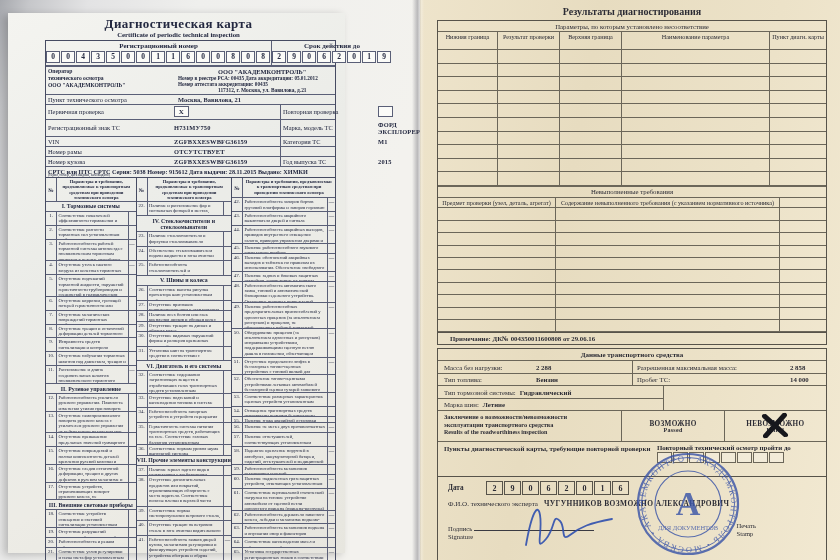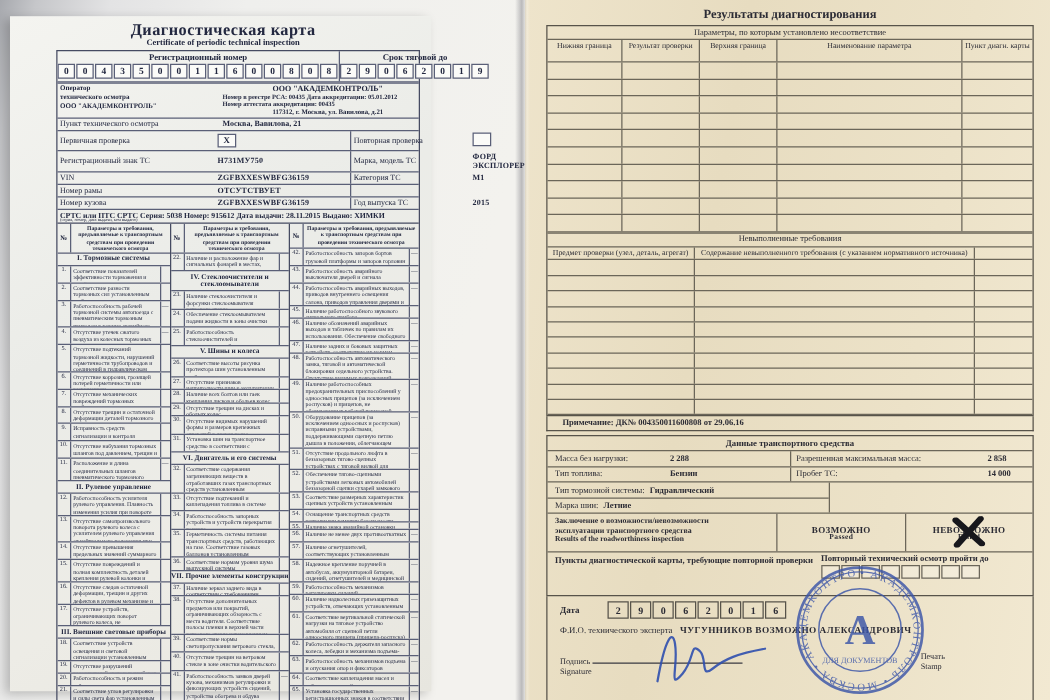--- a/index.html
+++ b/index.html
@@ -149,21 +149,21 @@
               <span class="dbox">1</span>
               <span class="dbox">6</span>
               <span class="dbox">0</span>
               <span class="dbox">0</span>
               <span class="dbox">8</span>
               <span class="dbox">0</span>
               <span class="dbox">8</span>
             </div>
         </div>
         <div class="reg-right">
-          <div class="lbl c">Срок тяговой до</div>
+          <div class="lbl c">Срок действия до</div>
           <div class="drow" id="valid-digits">
               <span class="dbox">2</span>
               <span class="dbox">9</span>
               <span class="dbox">0</span>
               <span class="dbox">6</span>
               <span class="dbox">2</span>
               <span class="dbox">0</span>
               <span class="dbox">1</span>
               <span class="dbox">9</span>
             </div>

